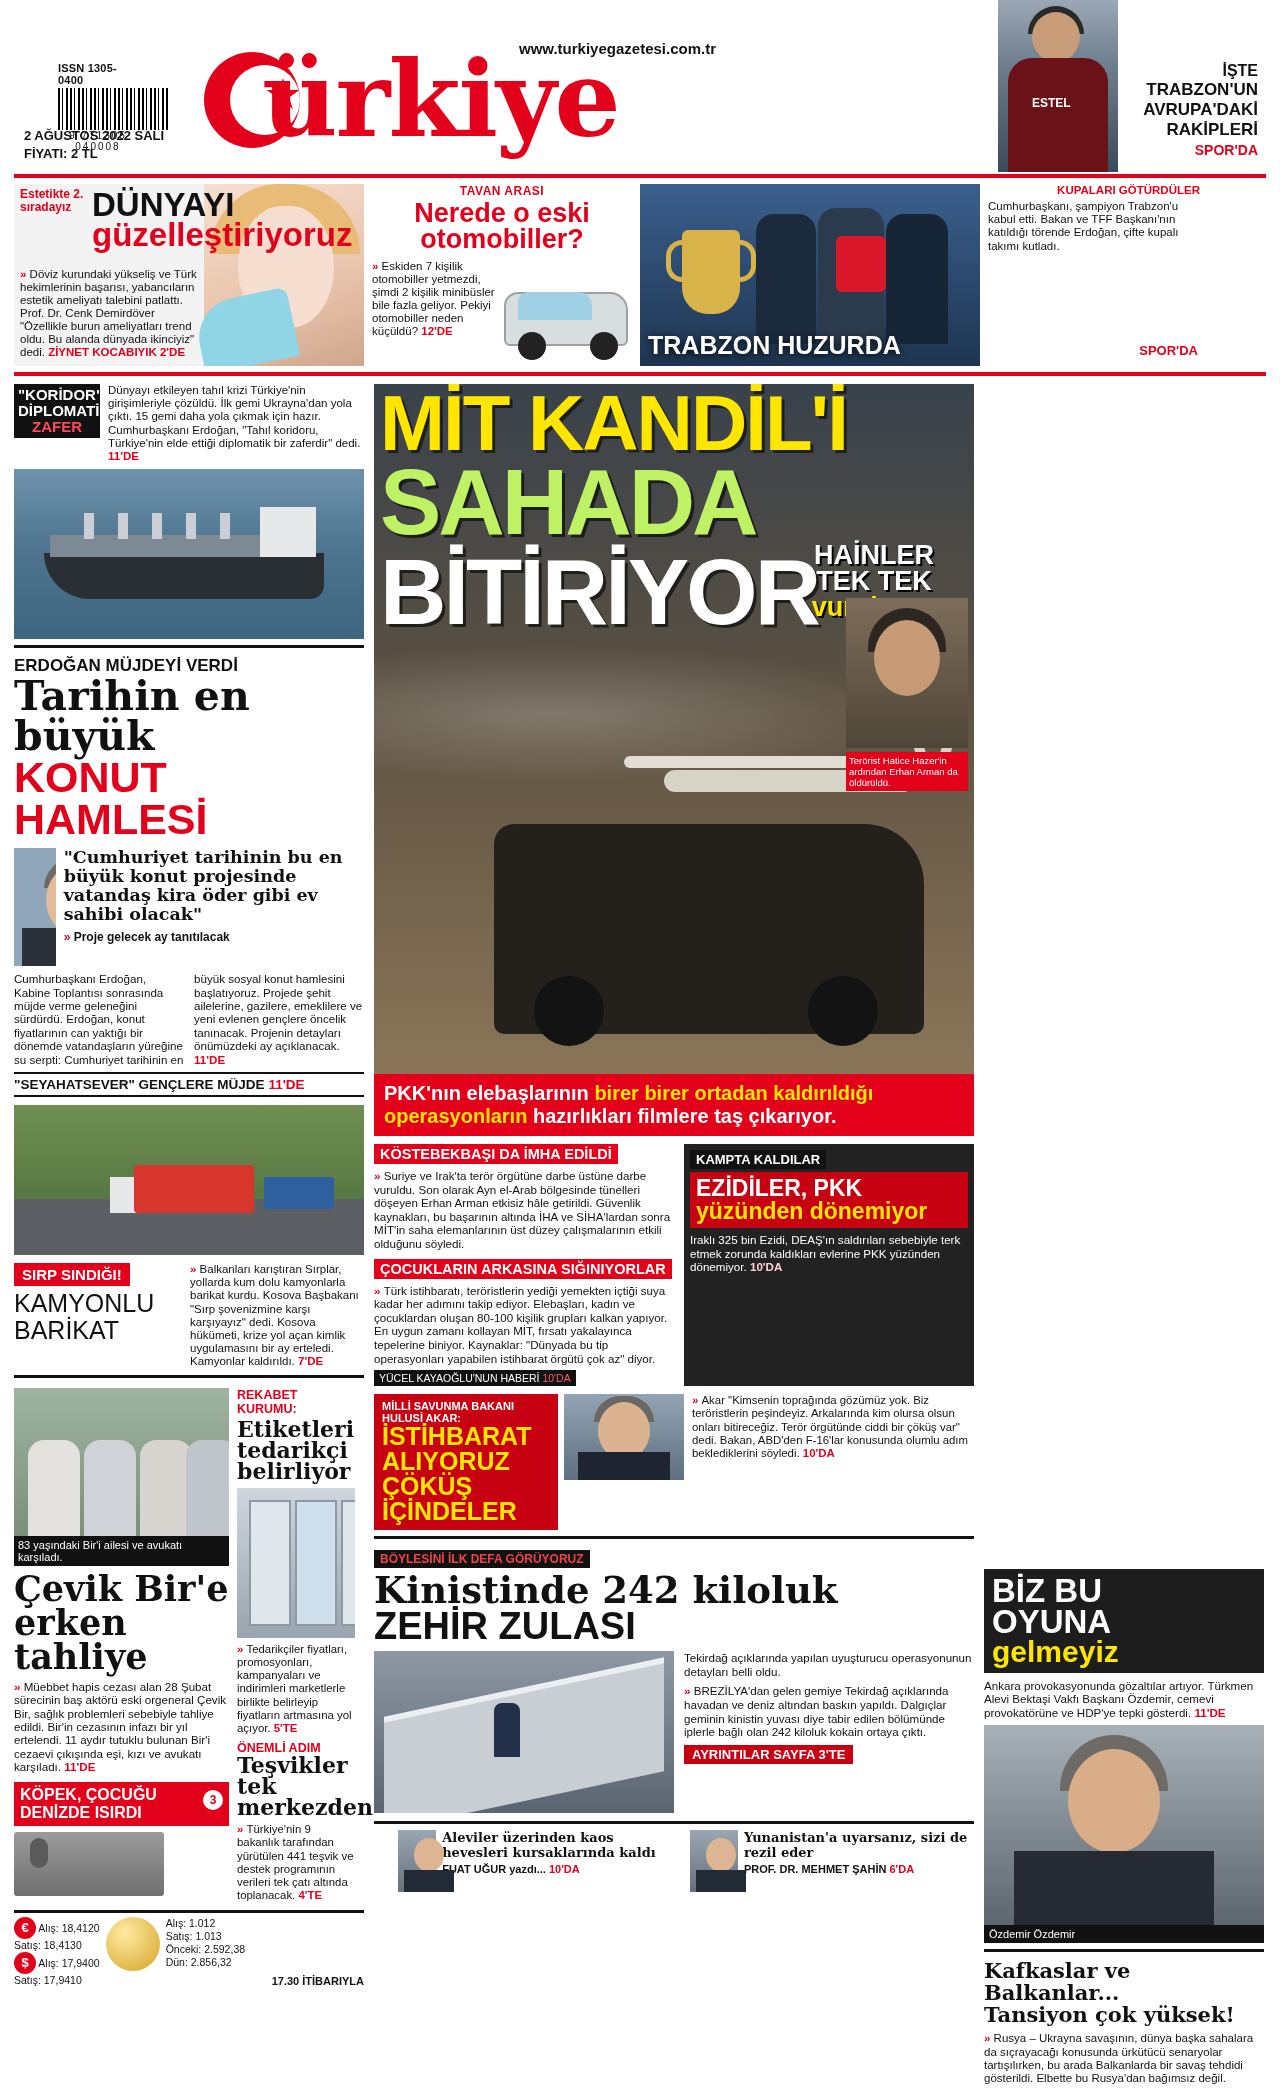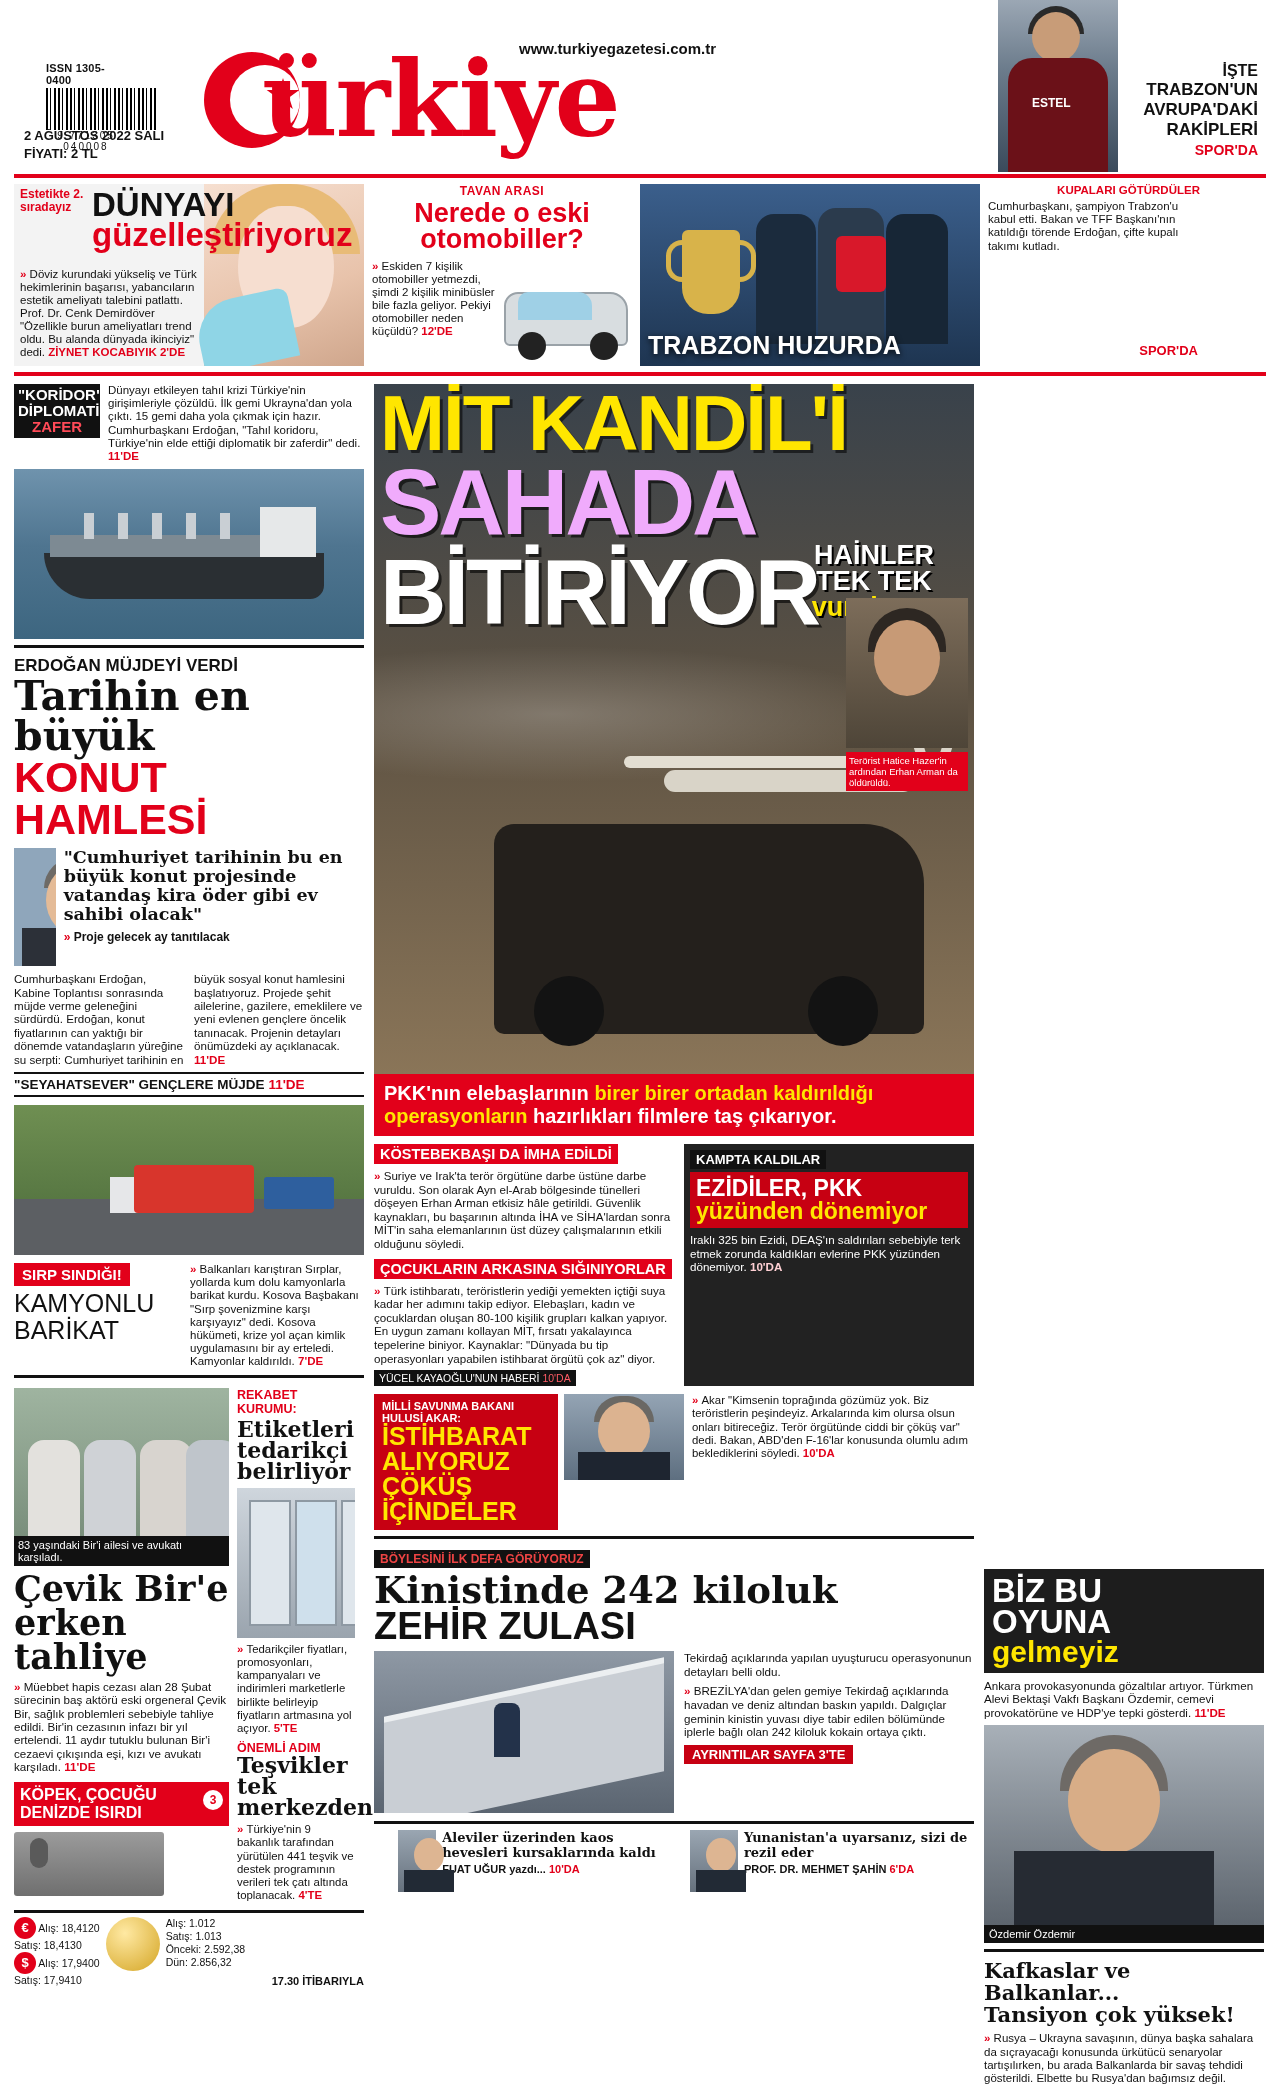--- a/index.html
+++ b/index.html
@@ -7,21 +7,21 @@
     width: 1280px; height: 2089px;
     background: #ffffff;
     font-family: "Liberation Sans", sans-serif;
     color: #111;
     overflow: hidden;
   }
   .page { position: relative; width: 1280px; height: 2089px; padding: 0 14px; }
 
   
   .masthead { position: relative; height: 172px; }
-  .barcode-box { position: absolute; left: 0; top: 62px; width: 112px; padding-left: 32px; }
+  .barcode-box { position: absolute; left: 12px; top: 62px; width: 112px; padding-left: 32px; }
   .isbn { font-size: 11px; font-weight: bold; letter-spacing: .2px; }
   .barcode { height: 42px; width: 112px; margin-top: 2px;
     background: repeating-linear-gradient(90deg,#000 0 2px,#fff 2px 4px,#000 4px 5px,#fff 5px 8px,#000 8px 10px,#fff 10px 12px);
   }
   .barcode-num { font-size: 10px; letter-spacing: 2px; text-align: center; }
   .date-line { position: absolute; left: 10px; top: 128px; font-size: 13px; font-weight: bold; }
   .price-line { position: absolute; left: 10px; top: 146px; font-size: 13px; font-weight: bold; }
 
   .site-url { position: absolute; left: 505px; top: 40px; font-size: 15px; font-weight: bold; color: #111; }
 
@@ -185,21 +185,21 @@
   .mit-drone .tail{position:absolute;right:6px;top:24px;width:10px;height:44px;background:#d9d4c8;transform:rotate(18deg);}
   .mit-drone .tail2{position:absolute;right:26px;top:24px;width:10px;height:44px;background:#d9d4c8;transform:rotate(-18deg);}
   .mit-car { position:absolute; left:120px; top:440px; width:430px; height:210px; background:#24201c; border-radius:20px 60px 10px 10px;}
   .mit-car .w1{position:absolute;left:40px;bottom:-12px;width:70px;height:70px;border-radius:50%;background:#131313;}
   .mit-car .w2{position:absolute;right:46px;bottom:-12px;width:70px;height:70px;border-radius:50%;background:#131313;}
   .mit-smoke{position:absolute;left:0;top:250px;width:100%;height:160px;background:radial-gradient(ellipse at 30% 50%, rgba(255,255,255,.22), transparent 60%);}
 
   .mit-h1 { position:absolute; left:6px; top:4px; font-size: 78px; line-height: 70px; font-weight: bold;
       color:#ffe600; font-family:"Liberation Sans",sans-serif; letter-spacing:-2px; text-shadow: 3px 3px 0 rgba(0,0,0,.55);}
   .mit-h2 { position:absolute; left:6px; top:76px; font-size: 92px; line-height: 84px; font-weight: bold;
-      color:#f0abfc; letter-spacing:-3px; text-shadow: 3px 3px 0 rgba(0,0,0,.6);}
+      color:#bef264; letter-spacing:-3px; text-shadow: 3px 3px 0 rgba(0,0,0,.6);}
   .mit-h3 { position:absolute; left:6px; top:166px; font-size: 92px; line-height: 84px; font-weight: bold;
       color:#ffffff; letter-spacing:-3px; text-shadow: 3px 3px 0 rgba(0,0,0,.6);}
   .hain-badge { position:absolute; right: 4px; top: 158px; width: 192px; text-align:center; }
   .hain-badge .a { font-size: 27px; font-weight: bold; color:#fff; line-height:26px; text-shadow:2px 2px 0 #000;}
   .hain-badge .b { font-size: 27px; font-weight: bold; color:#fff; line-height:26px; text-shadow:2px 2px 0 #000;}
   .hain-badge .c { font-size: 27px; font-weight: bold; color:#ffe600; line-height:26px; text-shadow:2px 2px 0 #000;}
   .terror-photo { position:absolute; right: 6px; top: 214px; width: 122px; height: 150px; background:linear-gradient(180deg,#7d6d5a,#4e4538); }
   .terror-photo .face{position:absolute;left:28px;top:22px;width:66px;height:76px;border-radius:50%;background:#c79a76;}
   .terror-photo .hair{position:absolute;left:22px;top:10px;width:78px;height:44px;border-radius:39px 39px 0 0;background:#2d2722;}
   .terror-cap { position:absolute; right:6px; top: 368px; width: 122px; background:#e2001a; color:#fff; font-size:9.5px; line-height:11px; padding: 3px;}

